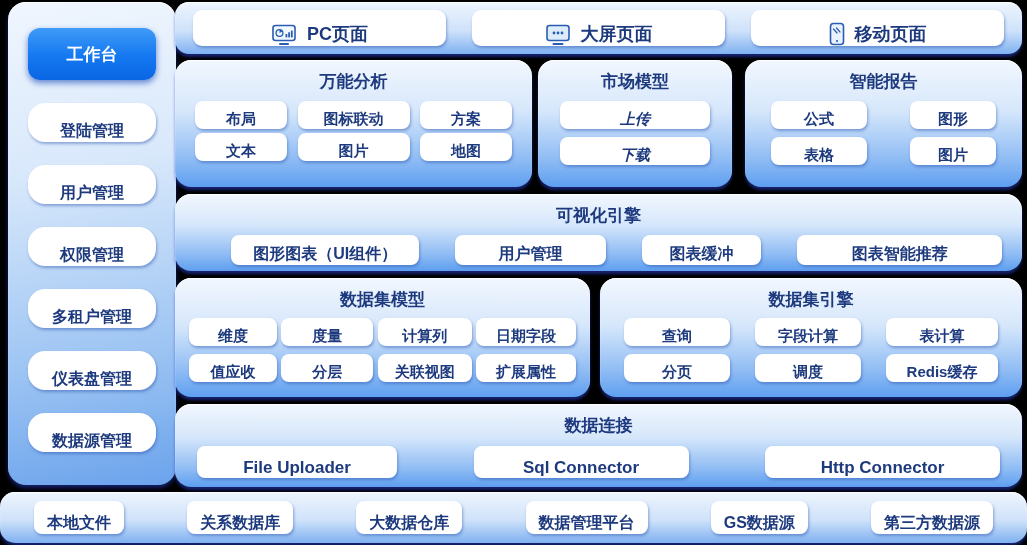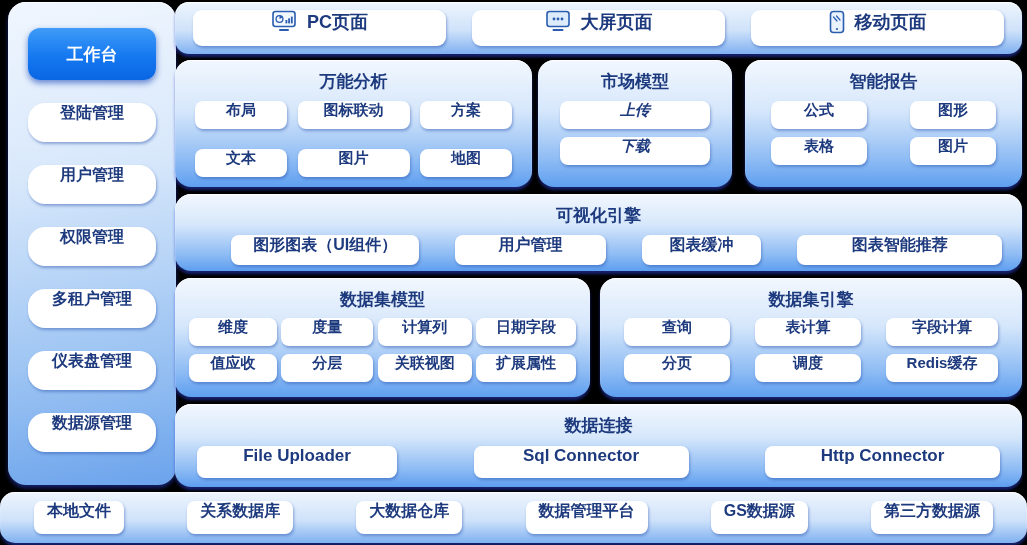--- a/index.html
+++ b/index.html
@@ -20,21 +20,21 @@
     box-shadow:0 3px 3px rgba(40,60,200,.55), inset 0 1px 1px rgba(255,255,255,.9);
     box-sizing:border-box;
     position:absolute;
   }
   .btn{
     background:#fff;
     border-radius:8px;
     color:#1d3a7e;
     font-size:15px;
     font-weight:600;
-    display:flex;align-items:flex-start;justify-content:center;
+    display:flex;align-items:flex-end;justify-content:center;
     box-shadow:1px 2px 3px rgba(40,80,170,.45);
     box-sizing:border-box;
     height:28px;
     cursor:pointer;
     white-space:nowrap;
   }
   .title{
     color:#1d3a7e;font-size:17px;font-weight:700;text-align:center;
     padding-top:9px;height:26px;line-height:26px;box-sizing:content-box;
   }
@@ -58,21 +58,21 @@
   }
   #sidebar .side-btn{width:128px;height:39px;font-size:16px;border-radius:17px;}
 
   
   #topbar{left:175px;top:2px;width:847px;height:52px;display:flex;align-items:center;justify-content:space-between;padding:0 18px;}
   #topbar .top-btn{width:253px;height:36px;font-size:18px;gap:10px;border-radius:9px;}
   .icon{display:flex;align-items:center;}
 
   
   #panel-analysis{left:175px;top:60px;width:357px;height:127px;}
-  #panel-analysis .grid{display:grid;grid-template-columns:92px 112px 92px;justify-content:space-between;row-gap:20px;padding:6px 20px 0;}
+  #panel-analysis .grid{display:grid;grid-template-columns:92px 112px 92px;justify-content:space-between;row-gap:4px;padding:6px 20px 0;}
   #panel-market{left:538px;top:60px;width:194px;height:127px;display:flex;flex-direction:column;align-items:center;}
   #panel-market .grid{display:flex;flex-direction:column;gap:8px;padding-top:6px;font-style:italic;}
   #panel-market .btn{width:150px;}
   #panel-report{left:745px;top:60px;width:277px;height:127px;}
   #panel-report .grid{display:grid;grid-template-columns:96px 86px;justify-content:space-between;row-gap:8px;padding:6px 26px 0;}
 
   
   #panel-visual{left:175px;top:194px;width:847px;height:77px;}
   #panel-visual .row{display:flex;justify-content:space-between;padding:6px 20px 0;}
   #panel-visual .btn{height:30px;font-size:16px;margin-left:36px;}
@@ -198,22 +198,22 @@
       <div class="btn">分层</div>
       <div class="btn">关联视图</div>
       <div class="btn">扩展属性</div>
     </div>
   </section>
 
   <section id="panel-dsengine" class="panel">
     <div class="title">数据集引擎</div>
     <div class="grid">
       <div class="btn">查询</div>
+      <div class="btn">字段计算</div>
       <div class="btn">表计算</div>
-      <div class="btn">字段计算</div>
       <div class="btn">分页</div>
       <div class="btn">调度</div>
       <div class="btn">Redis缓存</div>
     </div>
   </section>
 
   <section id="panel-connect" class="panel">
     <div class="title">数据连接</div>
     <div class="row">
       <div class="btn" style="width:200px">File Uploader</div>

